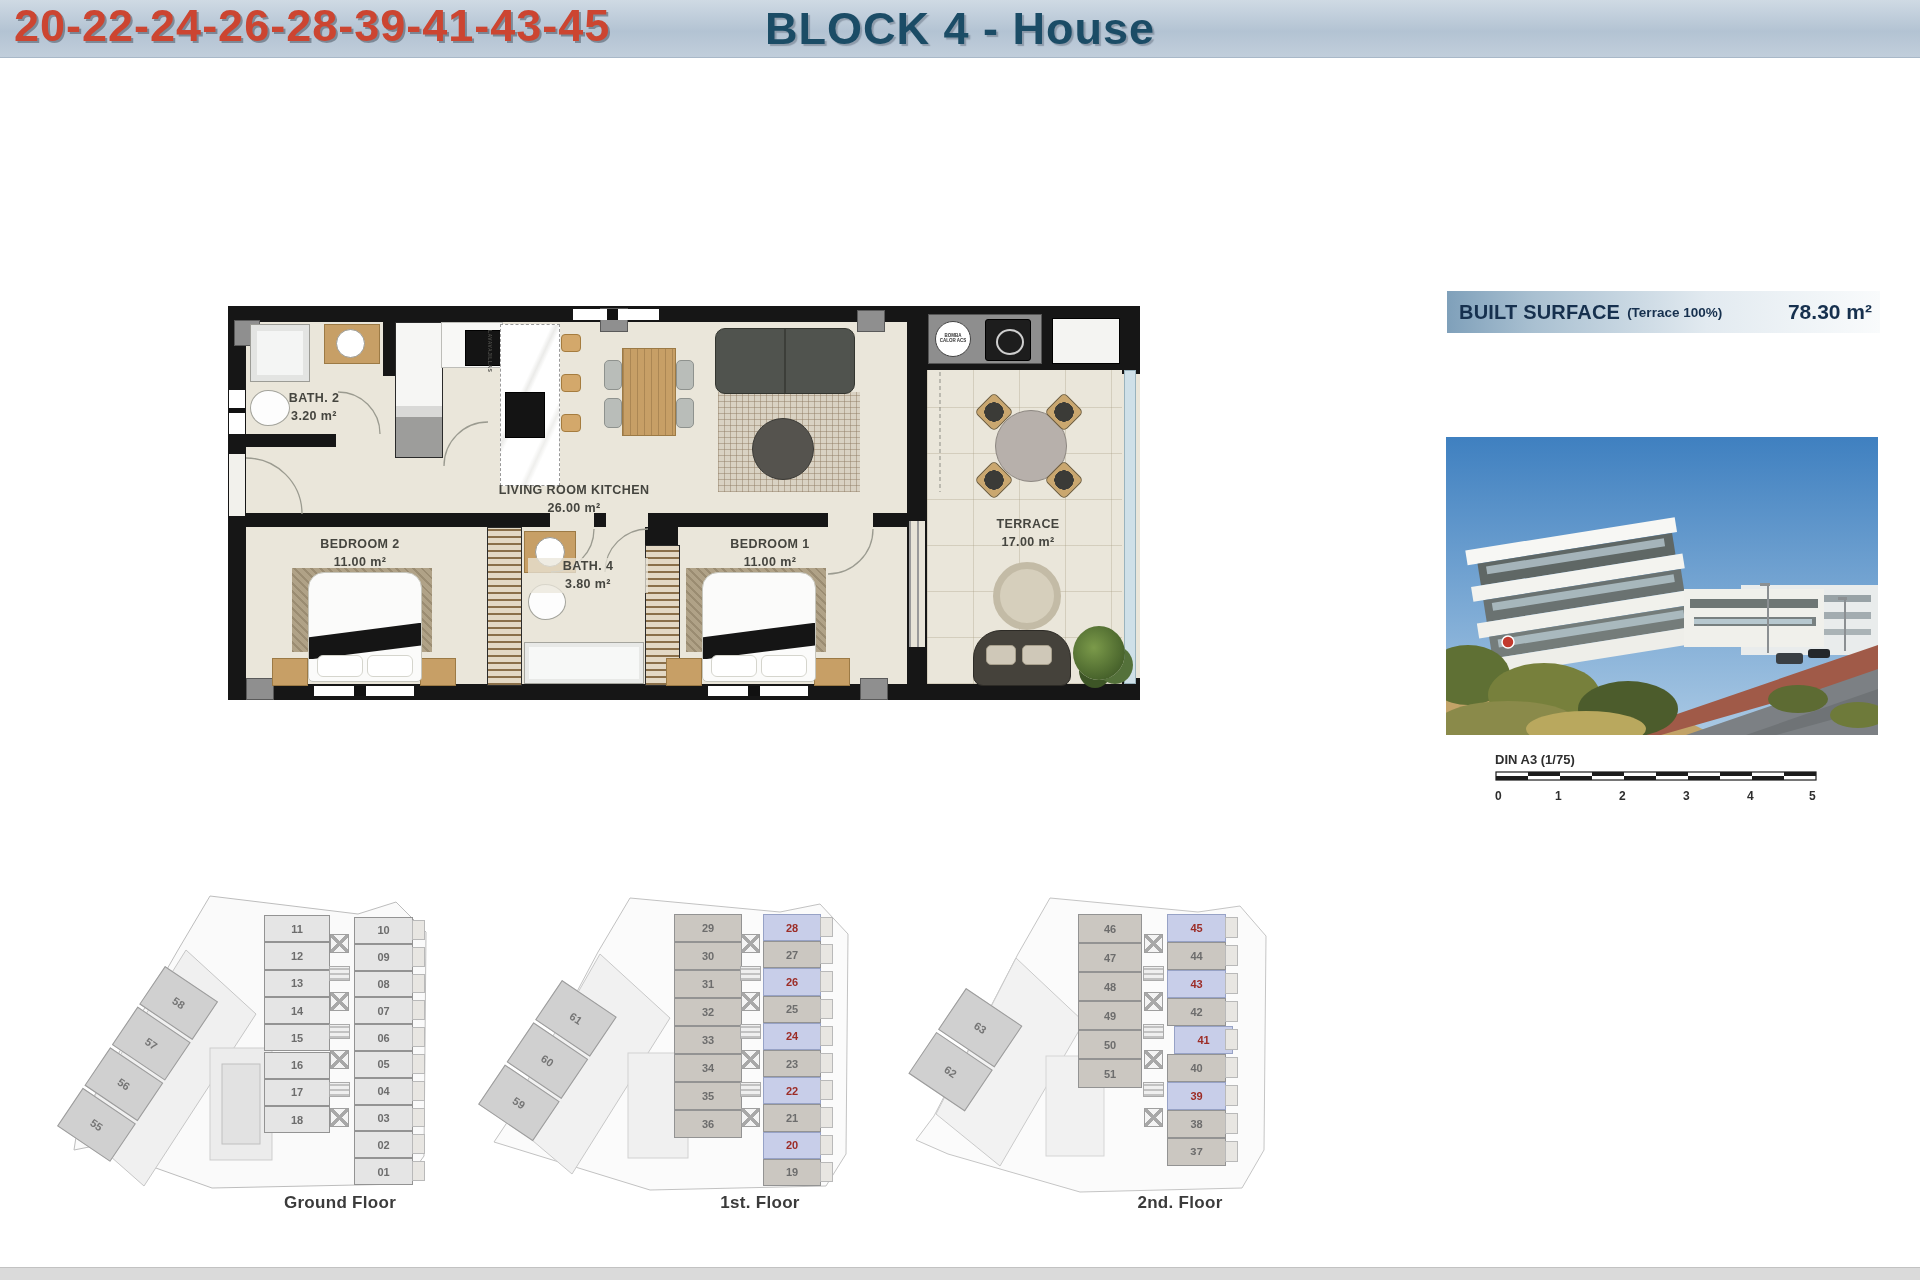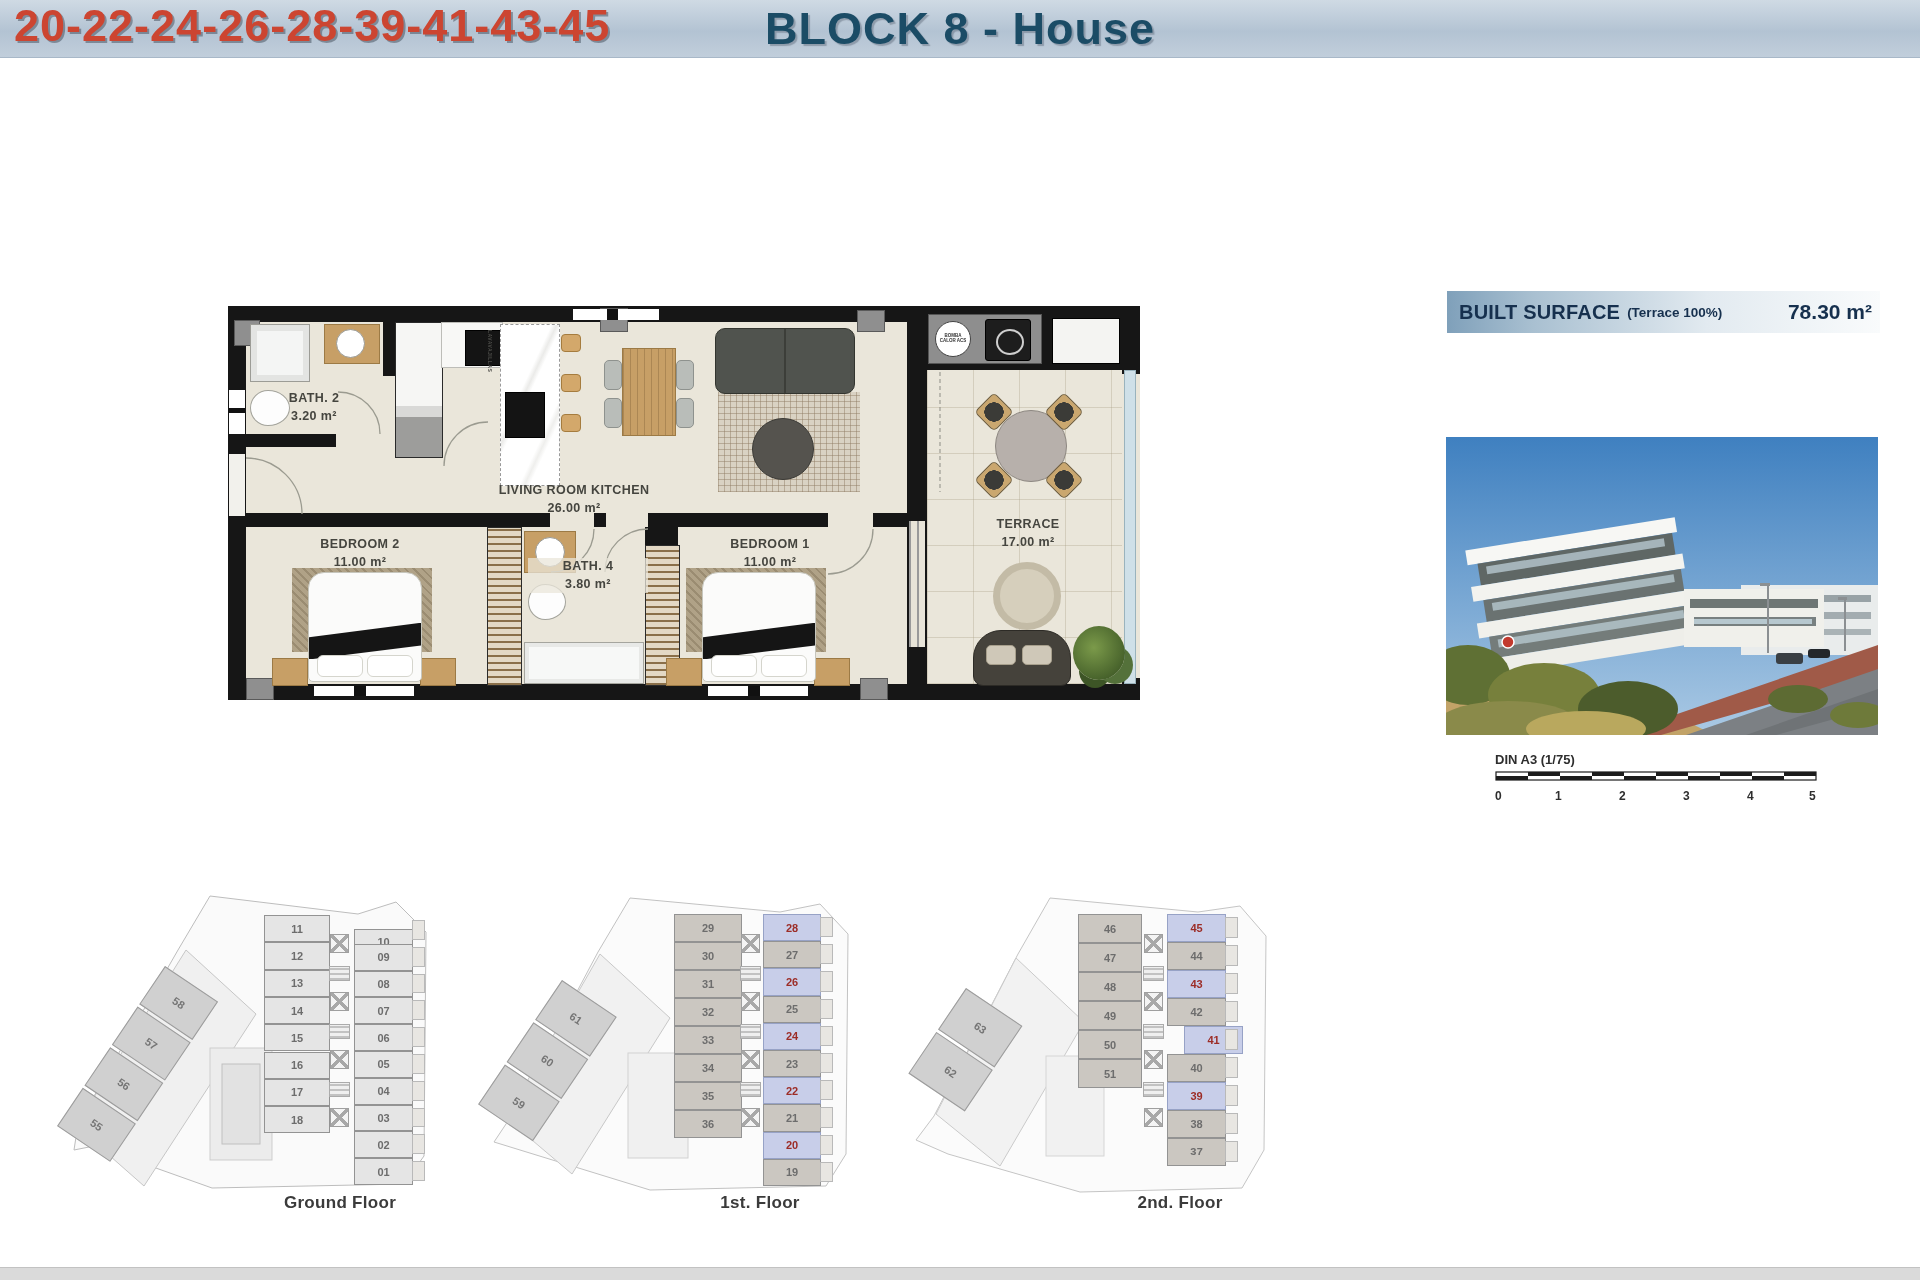--- a/index.html
+++ b/index.html
@@ -98,21 +98,21 @@
     font-weight:bold;font-size:17px;color:#3b3b3b;letter-spacing:.3px}
 
   .footer-strip{position:absolute;left:0;top:1267px;width:100%;height:13px;background:#dadada;border-top:1px solid #c2c2c2}
 </style>
 </head>
 <body>
 
 <div class="stage">
 
   <div class="header">
-    <h1><span>BLOCK 8 - House</span><span class="units">20-22-24-26-28-39-41-43-45</span></h1>
+    <h1><span>BLOCK 4 - House</span><span class="units">20-22-24-26-28-39-41-43-45</span></h1>
   </div>
 
   <div class="srow" style="top:291px">
     <span class="lab">BUILT SURFACE</span>
     <span class="note">(Terrace 100%)</span>
     <span class="val">78.30 m²</span>
   </div>
 
   <div class="plan">
 
@@ -349,21 +349,21 @@
     </svg>
     <div class="units">
         <div class="ucell g" style="left: 204px; top: 27px; width: 64px; height: 25.3px;">11</div>
         <div class="ucell g" style="left: 204px; top: 54.3px; width: 64px; height: 25.3px;">12</div>
         <div class="ucell g" style="left: 204px; top: 81.6px; width: 64px; height: 25.3px;">13</div>
         <div class="ucell g" style="left: 204px; top: 108.9px; width: 64px; height: 25.3px;">14</div>
         <div class="ucell g" style="left: 204px; top: 136.2px; width: 64px; height: 25.3px;">15</div>
         <div class="ucell g" style="left: 204px; top: 163.5px; width: 64px; height: 25.3px;">16</div>
         <div class="ucell g" style="left: 204px; top: 190.8px; width: 64px; height: 25.3px;">17</div>
         <div class="ucell g" style="left: 204px; top: 218.1px; width: 64px; height: 25.3px;">18</div>
-        <div class="ucell g" style="left: 294px; top: 29px; width: 57px; height: 24.8px; margin-top: 12px;">10</div>
+        <div class="ucell g" style="left: 294px; top: 29px; width: 57px; height: 24.8px;">10</div>
         <div class="notch" style="left: 352px; top: 32px; width: 11px; height: 17.8px;"></div>
         <div class="ucell g" style="left: 294px; top: 55.8px; width: 57px; height: 24.8px;">09</div>
         <div class="notch" style="left: 352px; top: 58.8px; width: 11px; height: 17.8px;"></div>
         <div class="ucell g" style="left: 294px; top: 82.6px; width: 57px; height: 24.8px;">08</div>
         <div class="notch" style="left: 352px; top: 85.6px; width: 11px; height: 17.8px;"></div>
         <div class="ucell g" style="left: 294px; top: 109.4px; width: 57px; height: 24.8px;">07</div>
         <div class="notch" style="left: 352px; top: 112.4px; width: 11px; height: 17.8px;"></div>
         <div class="ucell g" style="left: 294px; top: 136.2px; width: 57px; height: 24.8px;">06</div>
         <div class="notch" style="left: 352px; top: 139.2px; width: 11px; height: 17.8px;"></div>
         <div class="ucell g" style="left: 294px; top: 163px; width: 57px; height: 24.8px;">05</div>
@@ -458,21 +458,21 @@
         <div class="ucell f" style="left: 178px; top: 142px; width: 62px; height: 27px;">50</div>
         <div class="ucell f" style="left: 178px; top: 171px; width: 62px; height: 27px;">51</div>
         <div class="ucell f hl" style="left: 267px; top: 26px; width: 57px; height: 26px;">45</div>
         <div class="notch" style="left: 325px; top: 29px; width: 11px; height: 19px;"></div>
         <div class="ucell f" style="left: 267px; top: 54px; width: 57px; height: 26px;">44</div>
         <div class="notch" style="left: 325px; top: 57px; width: 11px; height: 19px;"></div>
         <div class="ucell f hl" style="left: 267px; top: 82px; width: 57px; height: 26px;">43</div>
         <div class="notch" style="left: 325px; top: 85px; width: 11px; height: 19px;"></div>
         <div class="ucell f" style="left: 267px; top: 110px; width: 57px; height: 26px;">42</div>
         <div class="notch" style="left: 325px; top: 113px; width: 11px; height: 19px;"></div>
-        <div class="ucell f hl" style="left: 284px; top: 138px; width: 57px; height: 26px;">41</div>
+        <div class="ucell f hl" style="left: 274px; top: 138px; width: 57px; height: 26px;">41</div>
         <div class="notch" style="left: 325px; top: 141px; width: 11px; height: 19px;"></div>
         <div class="ucell f" style="left: 267px; top: 166px; width: 57px; height: 26px;">40</div>
         <div class="notch" style="left: 325px; top: 169px; width: 11px; height: 19px;"></div>
         <div class="ucell f hl" style="left: 267px; top: 194px; width: 57px; height: 26px;">39</div>
         <div class="notch" style="left: 325px; top: 197px; width: 11px; height: 19px;"></div>
         <div class="ucell f" style="left: 267px; top: 222px; width: 57px; height: 26px;">38</div>
         <div class="notch" style="left: 325px; top: 225px; width: 11px; height: 19px;"></div>
         <div class="ucell f" style="left: 267px; top: 250px; width: 57px; height: 26px; font-family: Liberation Mono, monospace;">37</div>
         <div class="notch" style="left: 325px; top: 253px; width: 11px; height: 19px;"></div>
         <div class="diag" style="left: 66px; top: 100px;">

